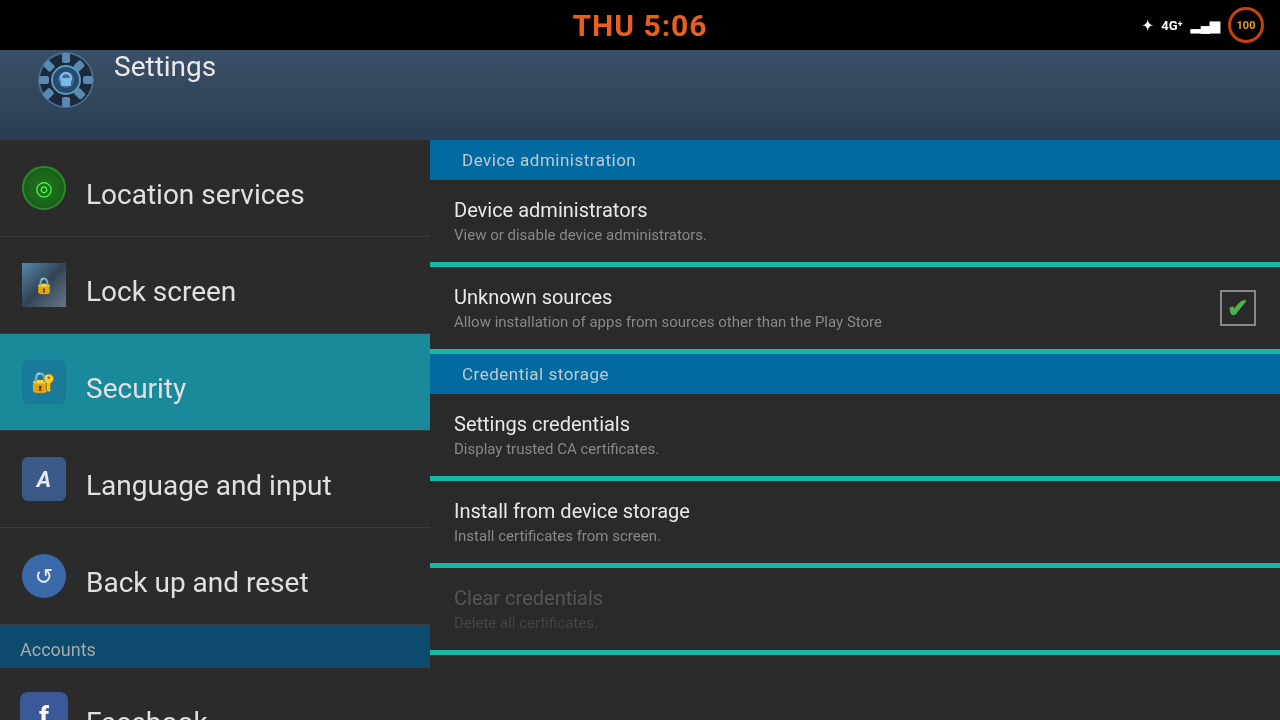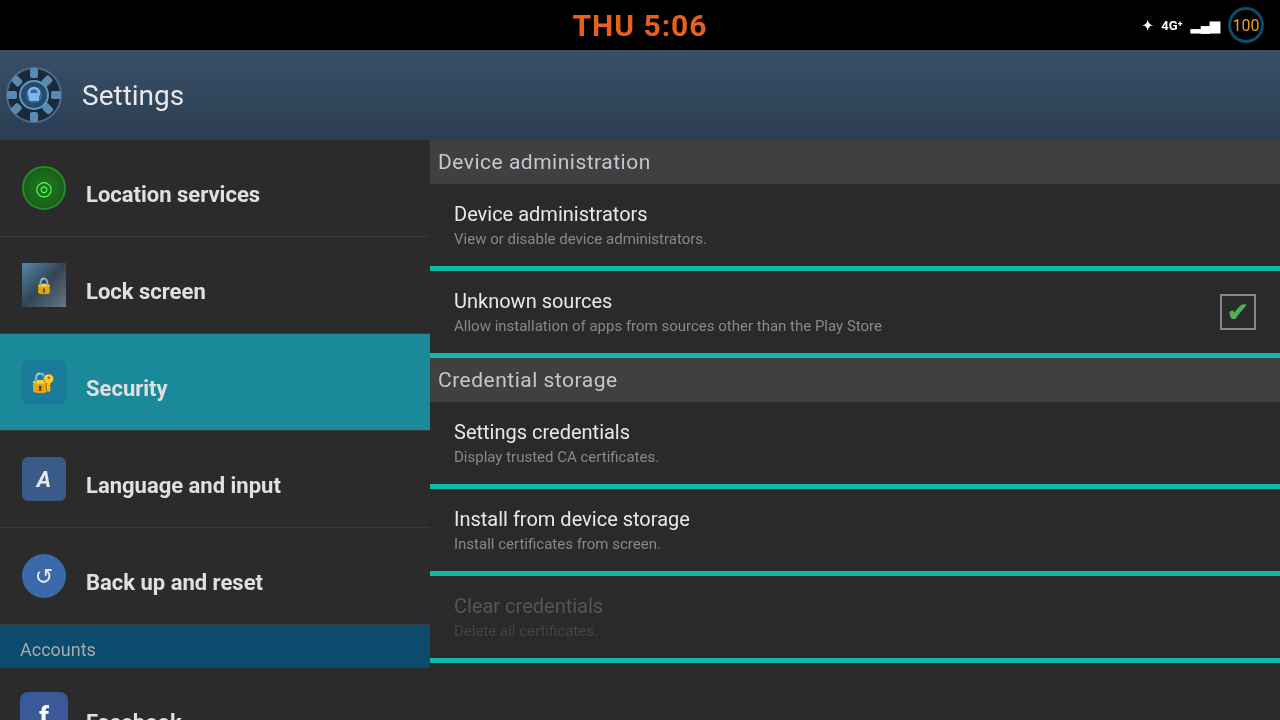--- a/index.html
+++ b/index.html
@@ -36,37 +36,37 @@
     }
     .status-icon {
       color: #fff;
       font-size: 13px;
       font-weight: bold;
     }
     .battery-circle {
       width: 36px;
       height: 36px;
       border-radius: 50%;
-      border: 3px solid #0c4a6e;
+      border: 3px solid #c2410c;
       display: flex;
       align-items: center;
       justify-content: center;
       color: #e8a020;
-      font-size: 16px;
-      font-weight: normal;
+      font-size: 11px;
+      font-weight: bold;
     }
 
     
     #app-header {
       width: 1280px;
       height: 90px;
       background: linear-gradient(180deg, #3a5068 0%, #2a3d52 100%);
       display: flex;
-      align-items: center;
-      padding: 0 4px;
+      align-items: flex-start;
+      padding: 0 36px;
       gap: 18px;
     }
     .settings-icon-container {
       width: 60px;
       height: 60px;
       position: relative;
       display: flex;
       align-items: center;
       justify-content: center;
     }
@@ -110,44 +110,44 @@
     .sidebar-item .item-icon {
       width: 48px;
       height: 48px;
       flex-shrink: 0;
       display: flex;
       align-items: center;
       justify-content: center;
     }
     .sidebar-item .item-label {
       color: #e0e0e0;
-      font-size: 22px;
-      font-weight: 700;
+      font-size: 28px;
+      font-weight: 400;
       margin-top: 12px;
     }
     .sidebar-section-header {
       color: #aaa;
       font-size: 18px;
       padding: 14px 20px 8px 20px;
       background: #0c4a6e;
     }
 
     
     #right-panel {
       flex: 1;
       height: 580px;
       background: #2a2a2a;
       overflow-y: auto;
     }
 
     .section-header-row {
-      background: #404040;
-      padding: 10px 8px;
+      background: #0369a1;
+      padding: 10px 32px;
       color: #c0c8d0;
-      font-size: 21px;
+      font-size: 17px;
       letter-spacing: 0.5px;
     }
 
     .right-item {
       padding: 18px 24px;
       border-bottom: 5px solid #14b8a6;
       cursor: pointer;
       position: relative;
     }
     .right-item .item-title {

